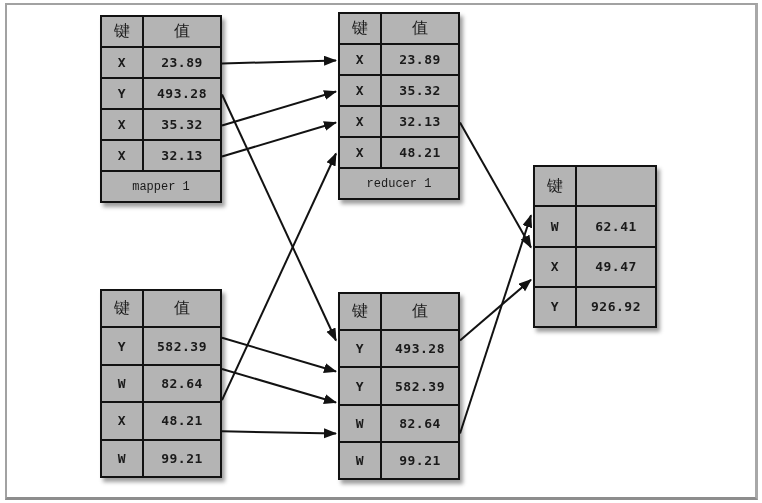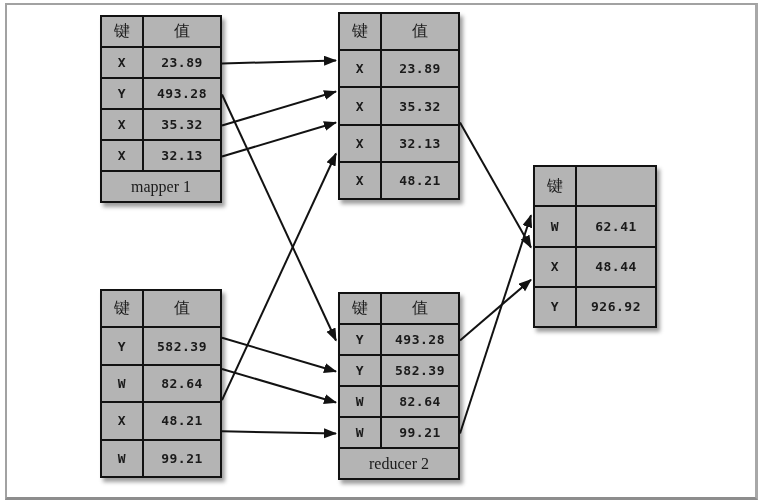--- a/index.html
+++ b/index.html
@@ -56,21 +56,21 @@
   .cell.key {
     width: 42px;
     flex: none;
     border-right: 2px solid #121212;
   }
   .cell.val { flex: 1; }
   .cell.full { flex: 1; }
 
   .cjk  { font-family: "Liberation Serif", serif; font-size: 16px; }
   .mono { font-family: "DejaVu Sans Mono", monospace; font-size: 13px; font-weight: 600; letter-spacing: 0.5px; }
-  .foot-label { font-family: Liberation Serif, serif; font-size: 16px; }
+  .foot-label { font-family: Liberation Mono, monospace; font-size: 12px; }
 
   #arrows {
     position: absolute;
     left: 0; top: 0;
     width: 762px; height: 503px;
     pointer-events: none;
   }
   #arrows line {
     stroke: #121212;
     stroke-width: 2;
@@ -121,20 +121,23 @@
       <div class="cell val mono">35.32</div>
     </div>
     <div class="row">
       <div class="cell key mono">X</div>
       <div class="cell val mono">32.13</div>
     </div>
     <div class="row">
       <div class="cell key mono">X</div>
       <div class="cell val mono">48.21</div>
     </div>
+    <div class="row">
+      <div class="cell full foot-label">reducer 1</div>
+    </div>
   </div>
 
   <div class="tbl" id="t-mapper2">
     <div class="row">
       <div class="cell key cjk">键</div>
       <div class="cell val cjk">值</div>
     </div>
     <div class="row">
       <div class="cell key mono">Y</div>
       <div class="cell val mono">582.39</div>
@@ -167,36 +170,33 @@
       <div class="cell val mono">582.39</div>
     </div>
     <div class="row">
       <div class="cell key mono">W</div>
       <div class="cell val mono">82.64</div>
     </div>
     <div class="row">
       <div class="cell key mono">W</div>
       <div class="cell val mono">99.21</div>
     </div>
-    <div class="row">
-      <div class="cell full foot-label">reducer 2</div>
-    </div>
   </div>
 
   <div class="tbl" id="t-output">
     <div class="row">
       <div class="cell key cjk">键</div>
     </div>
     <div class="row">
       <div class="cell key mono">W</div>
       <div class="cell val mono">62.41</div>
     </div>
     <div class="row">
       <div class="cell key mono">X</div>
-      <div class="cell val mono">48.44</div>
+      <div class="cell val mono">49.47</div>
     </div>
     <div class="row">
       <div class="cell key mono">Y</div>
       <div class="cell val mono">926.92</div>
     </div>
   </div>
 
   <svg id="arrows" width="762" height="503" viewBox="0 0 762 503">
     <defs>
       <marker id="ah" markerUnits="userSpaceOnUse" markerWidth="14" markerHeight="12" refX="12" refY="5" orient="auto">

